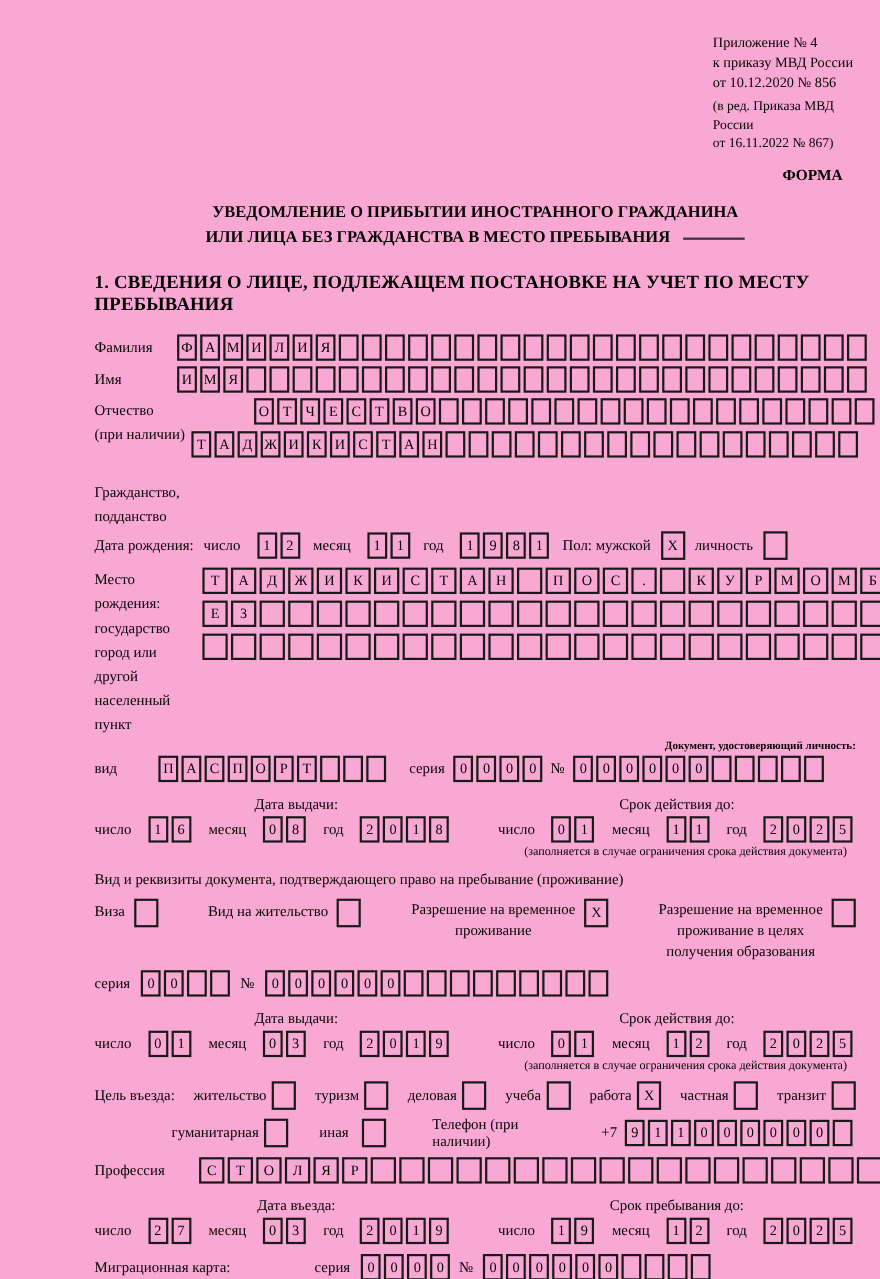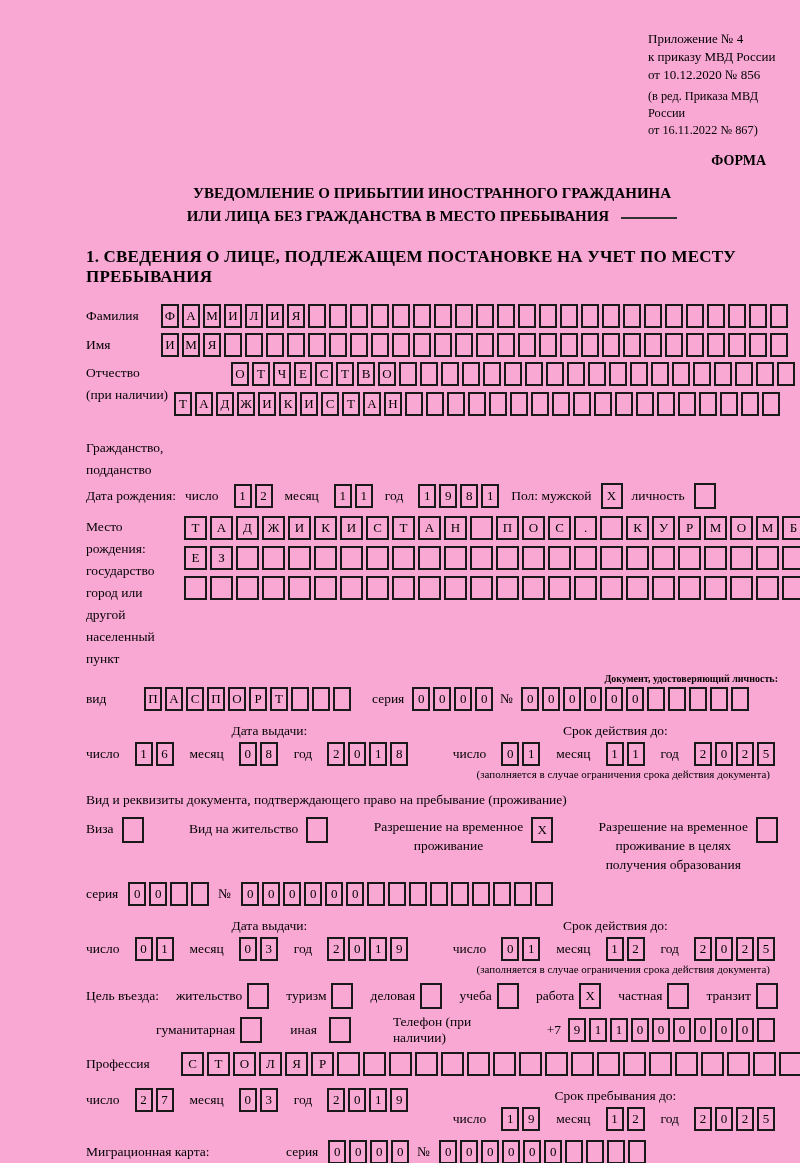--- a/index.html
+++ b/index.html
@@ -294,20 +294,21 @@
     <span class="cells"><span class="cell">9</span><span class="cell">1</span><span class="cell">1</span><span class="cell">0</span><span class="cell">0</span><span class="cell">0</span><span class="cell">0</span><span class="cell">0</span><span class="cell">0</span><span class="cell"></span></span>
   </div>
 
   <div class="frow" style="margin-top:6px;">
     <span class="flabel" style="width:95px;">Профессия</span>
     <span class="cells wide"><span class="cell">С</span><span class="cell">Т</span><span class="cell">О</span><span class="cell">Л</span><span class="cell">Я</span><span class="cell">Р</span><span class="cell"></span><span class="cell"></span><span class="cell"></span><span class="cell"></span><span class="cell"></span><span class="cell"></span><span class="cell"></span><span class="cell"></span><span class="cell"></span><span class="cell"></span><span class="cell"></span><span class="cell"></span><span class="cell"></span><span class="cell"></span><span class="cell"></span><span class="cell"></span><span class="cell"></span><span class="cell"></span></span>
   </div>
 
   <div class="datecols">
     <div class="dc1">
+      <div class="dc-head">Дата въезда:</div>
       <div class="dateline">
         <span class="dg">
             <span>число</span>
             <span class="cells"><span class="cell">2</span><span class="cell">7</span></span>
           </span>
         <span class="dg">
             <span>месяц</span>
             <span class="cells"><span class="cell">0</span><span class="cell">3</span></span>
           </span>
         <span class="dg">

